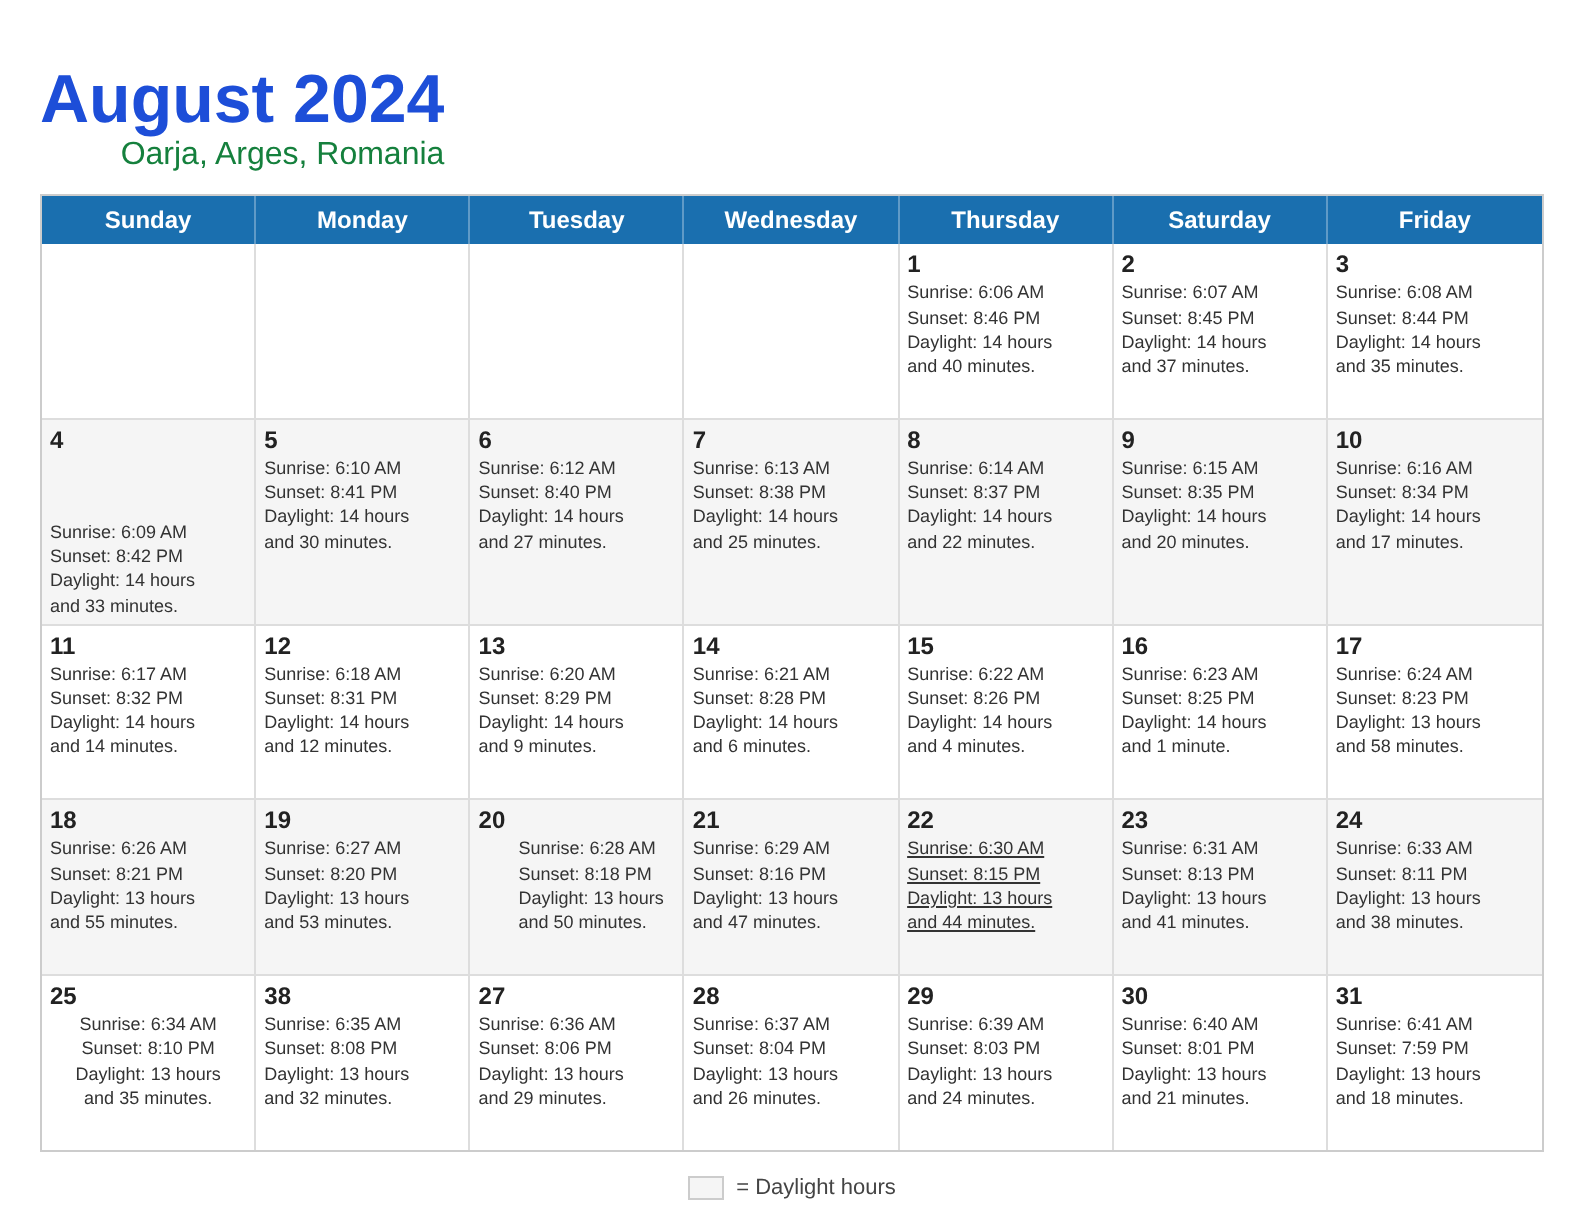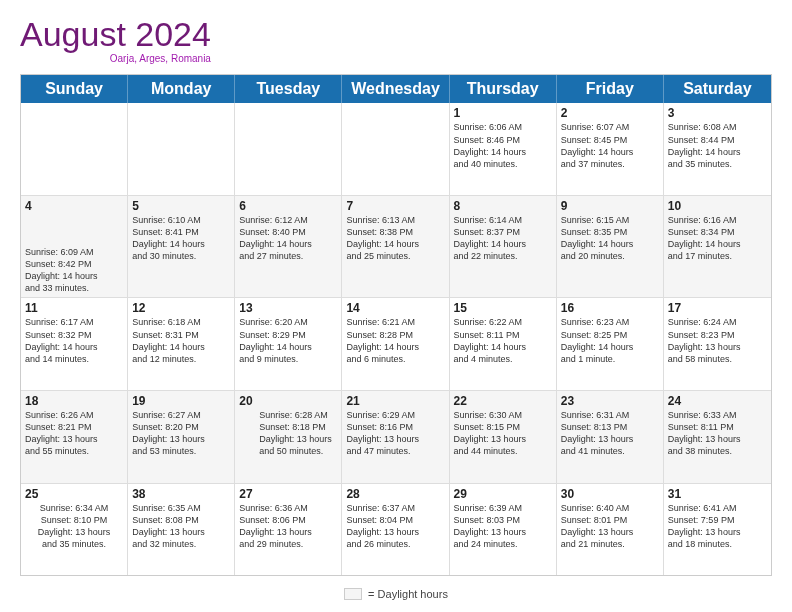--- a/index.html
+++ b/index.html
@@ -37,42 +37,43 @@
     .logo-text .blue { color: #1a6faf; }
     .logo-icon {
       width: 36px;
       height: 36px;
     }
     .title-block {
       text-align: right;
     }
     .main-title {
       font-size: 34px;
-      font-weight: 400;
-      color: #701a75;
+      font-weight: 700;
+      color: #1d4ed8;
       line-height: 1.1;
+      margin-top: 16px;
     }
     .subtitle {
-      font-size: 10px;
-      color: #a21caf;
+      font-size: 16px;
+      color: #15803d;
     }
     .calendar {
       flex: 1;
       display: flex;
       flex-direction: column;
       border: 1px solid #ccc;
     }
     .cal-header {
       display: grid;
       grid-template-columns: repeat(7, 1fr);
       background: #1a6faf;
     }
     .cal-header-cell {
       color: #fff;
-      font-size: 16px;
+      font-size: 12px;
       font-weight: bold;
       padding: 5px 4px;
       text-align: center;
       border-right: 1px solid rgba(255,255,255,0.3);
     }
     .cal-header-cell:last-child { border-right: none; }
     .cal-body {
       flex: 1;
       display: flex;
       flex-direction: column;
@@ -132,22 +133,22 @@
     </div>
   </div>
 
   <div class="calendar">
     <div class="cal-header" id="cal-header">
         <div class="cal-header-cell">Sunday</div>
         <div class="cal-header-cell">Monday</div>
         <div class="cal-header-cell">Tuesday</div>
         <div class="cal-header-cell">Wednesday</div>
         <div class="cal-header-cell">Thursday</div>
+        <div class="cal-header-cell">Saturday</div>
         <div class="cal-header-cell">Friday</div>
-        <div class="cal-header-cell">Saturday</div>
       </div>
     <div class="cal-body" id="cal-body">
         <div class="cal-row">
           <div class="cal-cell"></div>
           <div class="cal-cell"></div>
           <div class="cal-cell"></div>
           <div class="cal-cell"></div>
           <div class="cal-cell">
             <div class="day-num">1</div>
             <div class="cell-info" style="white-space: pre-line;">Sunrise: 6:06 AM
@@ -246,21 +247,21 @@
           <div class="cal-cell">
             <div class="day-num">14</div>
             <div class="cell-info" style="white-space: pre-line;">Sunrise: 6:21 AM
 Sunset: 8:28 PM
 Daylight: 14 hours
 and 6 minutes.</div>
           </div>
           <div class="cal-cell">
             <div class="day-num">15</div>
             <div class="cell-info" style="white-space: pre-line;">Sunrise: 6:22 AM
-Sunset: 8:11 PM
+Sunset: 8:26 PM
 Daylight: 14 hours
 and 4 minutes.</div>
           </div>
           <div class="cal-cell">
             <div class="day-num">16</div>
             <div class="cell-info" style="white-space: pre-line;">Sunrise: 6:23 AM
 Sunset: 8:25 PM
 Daylight: 14 hours
 and 1 minute.</div>
           </div>
@@ -296,21 +297,21 @@
           </div>
           <div class="cal-cell alt-bg">
             <div class="day-num">21</div>
             <div class="cell-info" style="white-space: pre-line;">Sunrise: 6:29 AM
 Sunset: 8:16 PM
 Daylight: 13 hours
 and 47 minutes.</div>
           </div>
           <div class="cal-cell alt-bg">
             <div class="day-num">22</div>
-            <div class="cell-info" style="white-space: pre-line;">Sunrise: 6:30 AM
+            <div class="cell-info" style="white-space: pre-line; text-decoration: underline;">Sunrise: 6:30 AM
 Sunset: 8:15 PM
 Daylight: 13 hours
 and 44 minutes.</div>
           </div>
           <div class="cal-cell alt-bg">
             <div class="day-num">23</div>
             <div class="cell-info" style="white-space: pre-line;">Sunrise: 6:31 AM
 Sunset: 8:13 PM
 Daylight: 13 hours
 and 41 minutes.</div>

